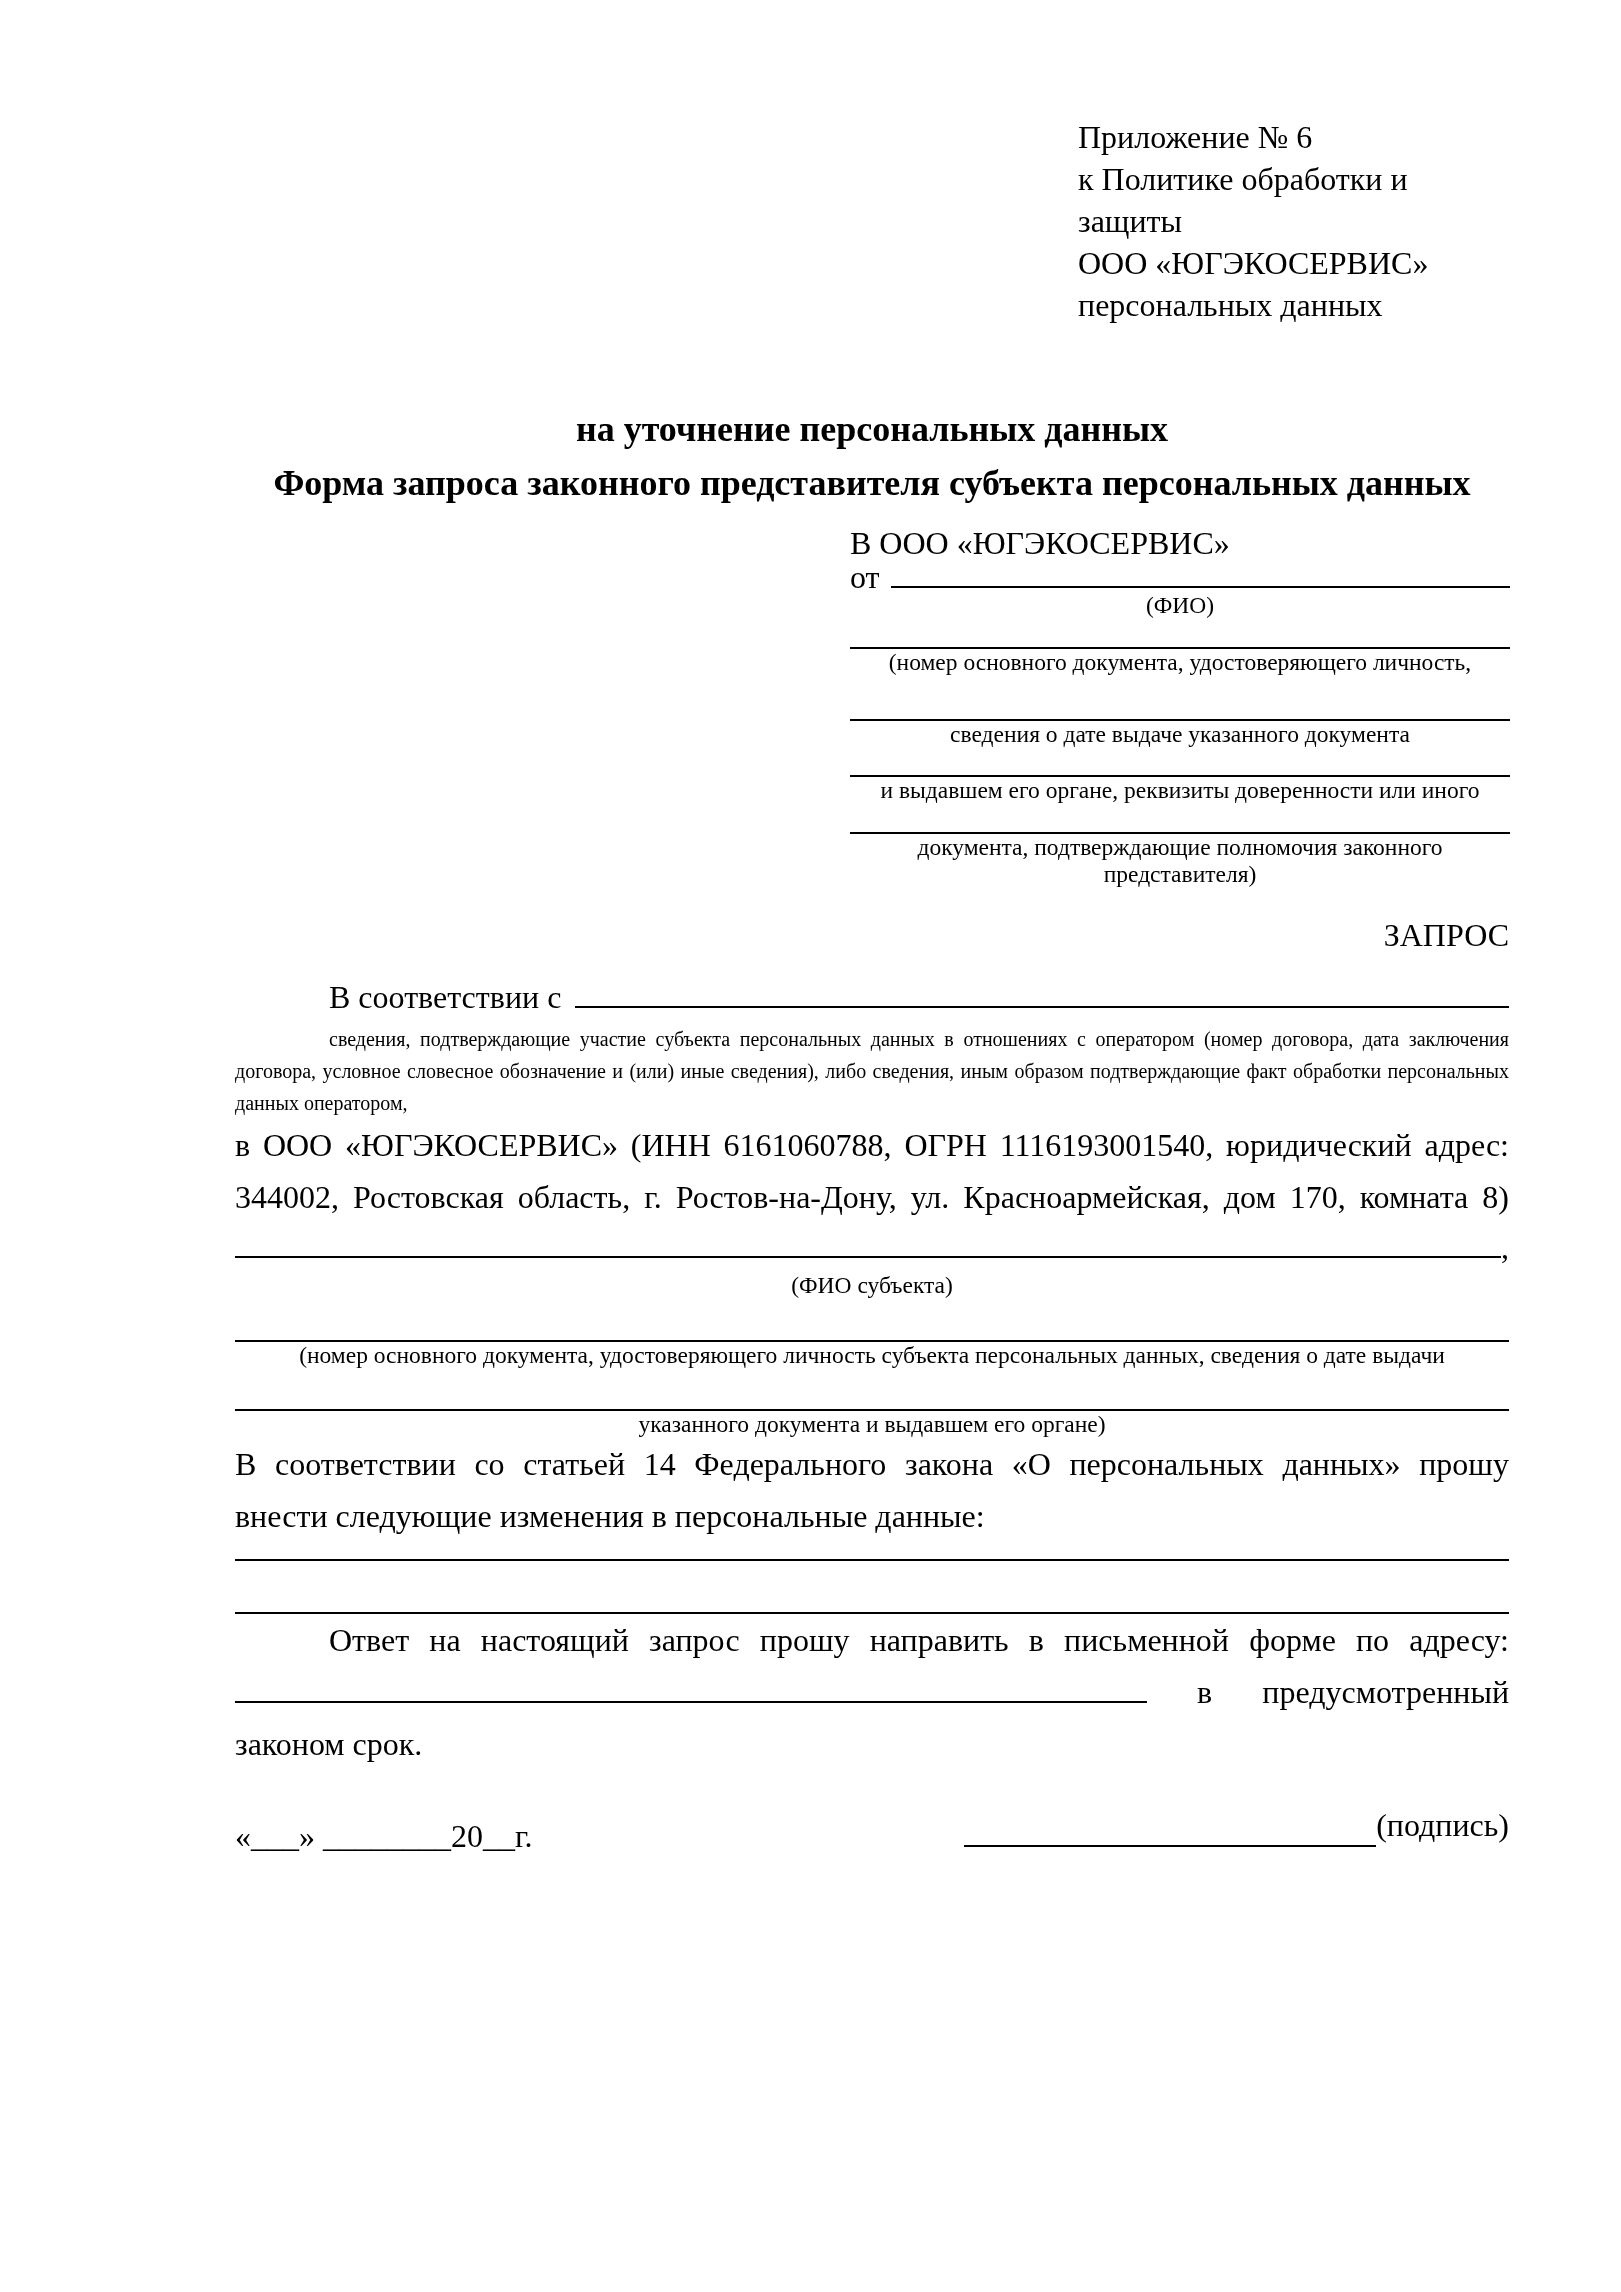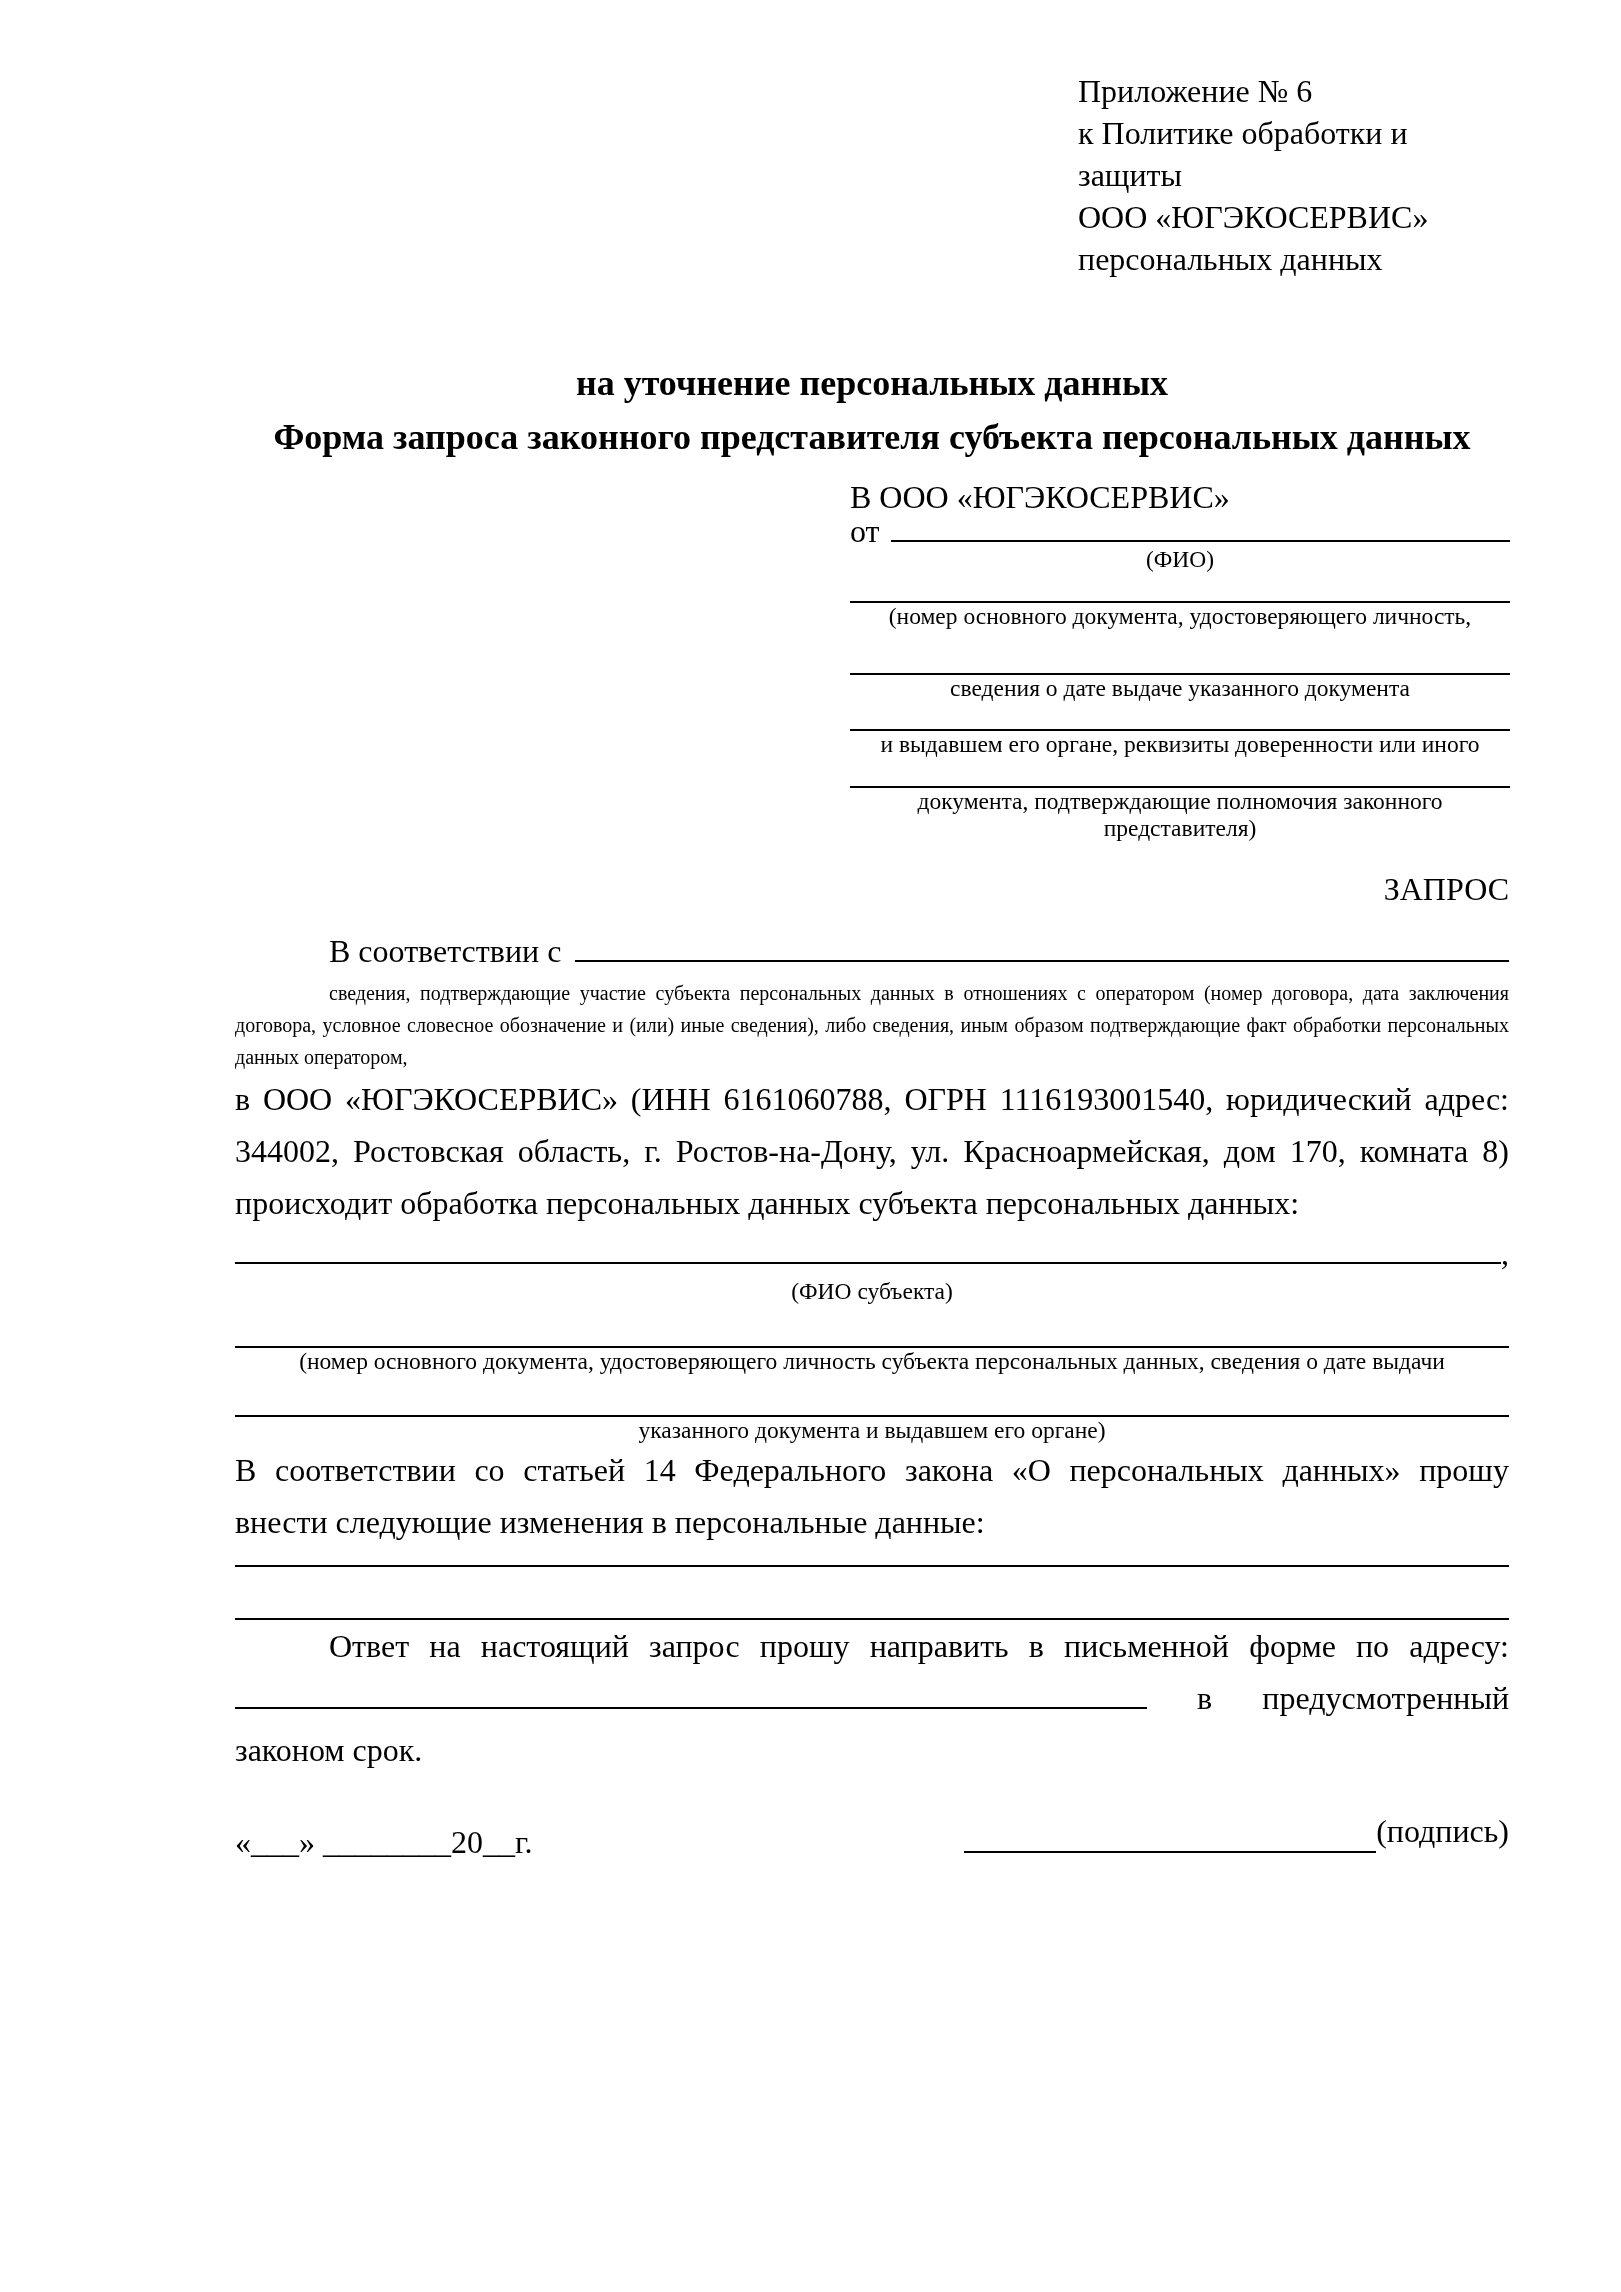--- a/index.html
+++ b/index.html
@@ -1,21 +1,21 @@
 <!DOCTYPE html>
 <html><head>
 <meta charset="utf-8">
 <style>
   html,body{margin:0;padding:0;background:#888;}
   .page{
     position:relative;width:1621px;height:2293px;background:#ffffff;color:#000;
     font-family:"Liberation Serif","DejaVu Serif",serif;font-size:32px;
     margin:0 auto;overflow:hidden;
   }
-  .content{padding:70px 112px 0 235px;}
+  .content{padding:116px 112px 0 235px;}
   
   .hdr{margin-left:843px;line-height:42px;}
   
   .title{margin-top:76px;text-align:center;font-weight:bold;font-size:36px;line-height:54px;}
   
   .addr{width:660px;margin-left:615px;margin-top:13.7px;}
   .addr-to{line-height:39px;}
   .row{display:flex;align-items:baseline;}
   .from-row{height:29px;}
   .from-lbl{margin-right:11.8px;line-height:29px;}
@@ -81,21 +81,20 @@
 
     <div class="row acc-row">
       <span class="acc-lead">В соответствии с</span>
       <span class="fill line"></span>
     </div>
 
     <div class="footnote">сведения, подтверждающие участие субъекта персональных данных в отношениях с оператором (номер договора, дата заключения договора, условное словесное обозначение и (или) иные сведения), либо сведения, иным образом подтверждающие факт обработки персональных данных оператором,</div>
 
     <div class="body-p jl">в ООО «ЮГЭКОСЕРВИС» (ИНН 6161060788, ОГРН 1116193001540, юридический адрес:</div>
     <div class="body-p jl">344002, Ростовская область, г. Ростов-на-Дону, ул. Красноармейская, дом 170, комната 8)</div>
-    <div class="body-p">происходит обработка персональных данных субъекта персональных данных:</div>
 
     <div class="row comma-row">
       <span class="fill line"></span>
       <span>,</span>
     </div>
     <div class="cap">(ФИО субъекта)</div>
 
     <div class="blank b42"></div>
     <div class="cap">(номер основного документа, удостоверяющего личность субъекта персональных данных, сведения о дате выдачи</div>
 

